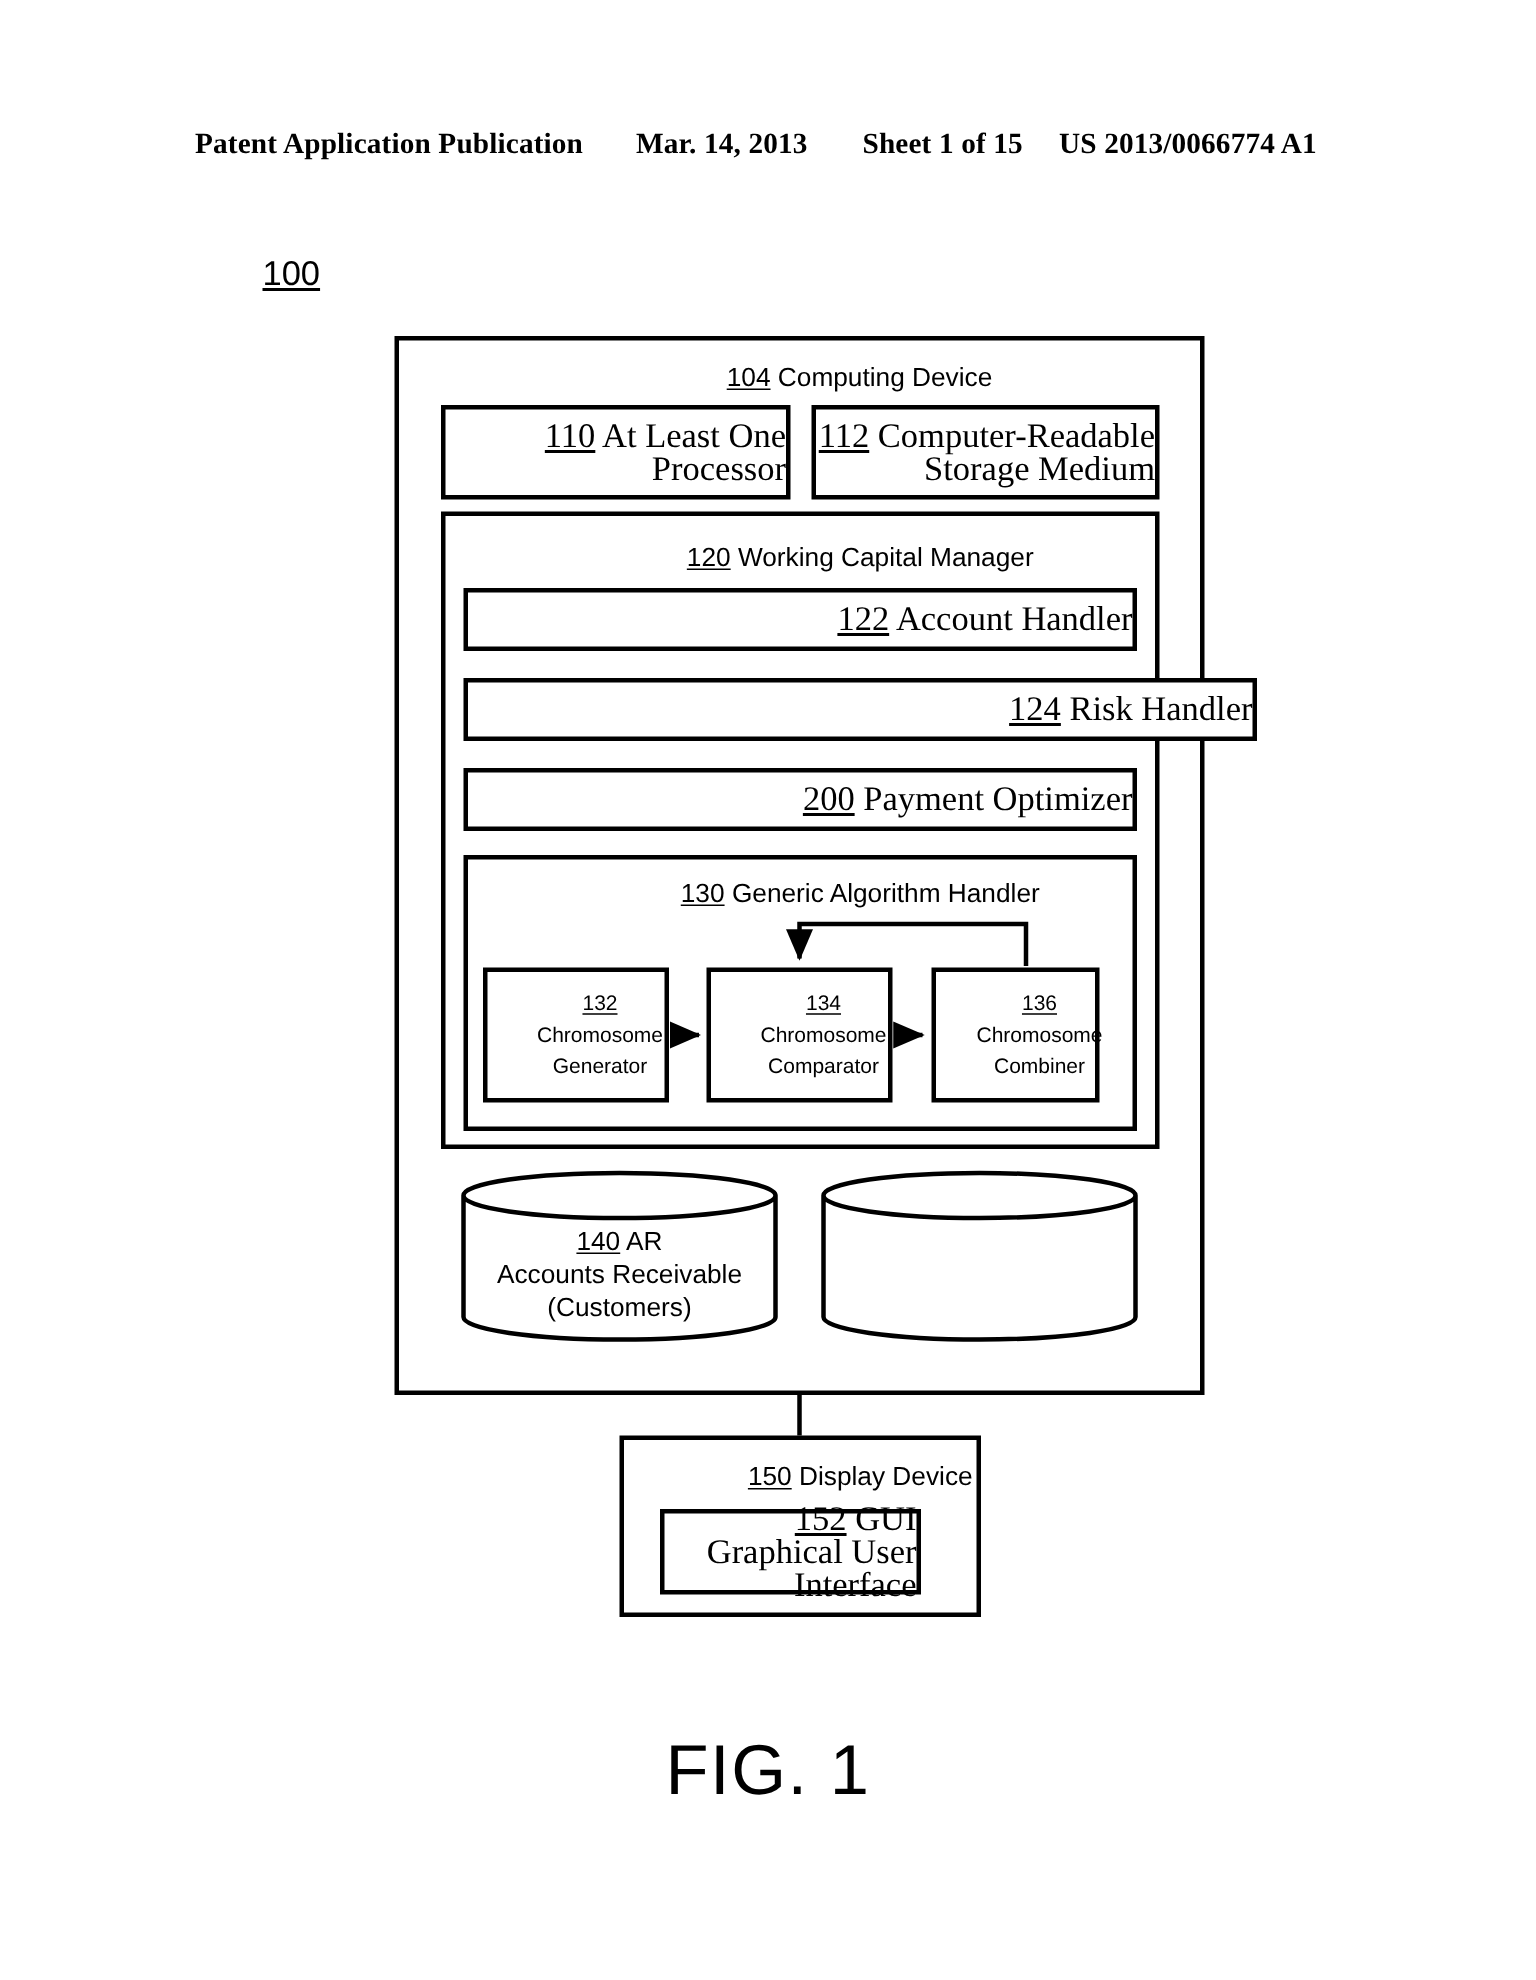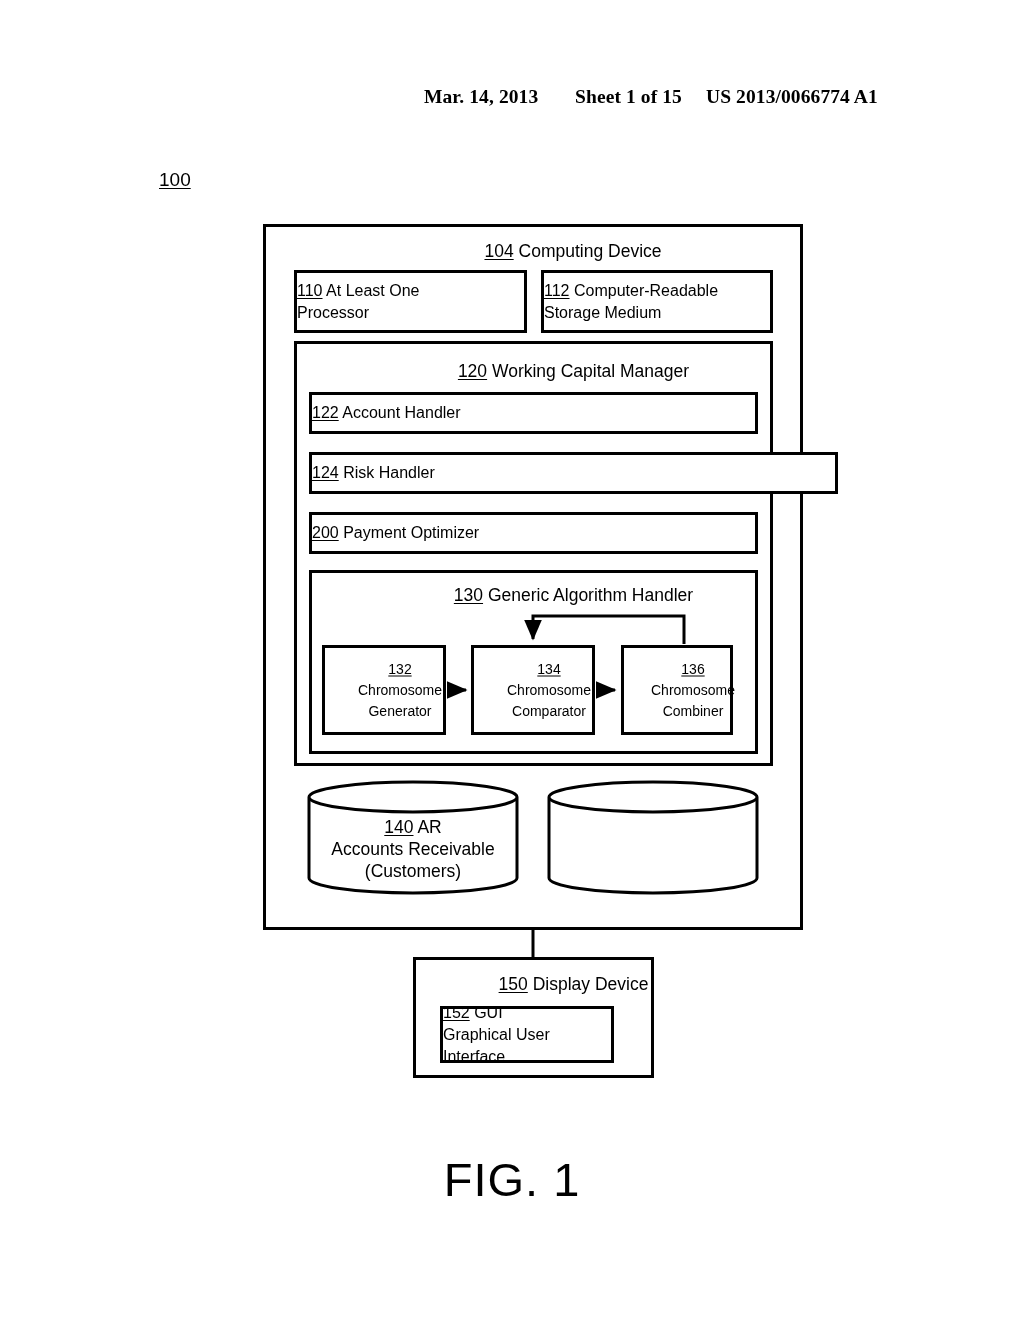--- a/index.html
+++ b/index.html
@@ -31,23 +31,23 @@
     white-space: nowrap;
   }
   .hdr-pub   { position: absolute; left: 130px;  top: 0; }
   .hdr-date  { position: absolute; left: 424px;  top: 0; }
   .hdr-sheet { position: absolute; left: 575px;  top: 0; }
   .hdr-num   { position: absolute; left: 706px;  top: 0; }
 
   
   .fig-ref {
     position: absolute;
-    left: 159px;
+    left: 175px;
     top: 169px;
-    font-size: 19px;
+    font-size: 23px;
     text-decoration: underline;
     text-underline-offset: 2px;
   }
 
   
   .box {
     position: absolute;
     box-sizing: border-box;
     background: #ffffff;
     border: 3px solid #000000;
@@ -61,23 +61,24 @@
     font-size: 17.5px;
     line-height: 22px;
     padding-left: 40px;
   }
   .centered-text {
     position: absolute;
     left: 0;
     top: 50%;
     transform: translateY(-50%);
     width: 100%;
-    text-align: left;
-    font-size: 16px;
+    text-align: right;
+    font-size: 23px;
     line-height: 22px;
+    font-family: Liberation Serif, serif;
   }
   .ref {
     text-decoration: underline;
     text-underline-offset: 2px;
   }
 
   
   #computing-device {
     left: 263px;
     top: 224px;
@@ -227,20 +228,21 @@
     width: 1024px;
     text-align: center;
     font-size: 47px;
     letter-spacing: 1px;
   }
 </style>
 </head>
 <body>
 
 <div class="page-header">
+  <span class="hdr-pub">Patent Application Publication</span>
   <span class="hdr-date">Mar. 14, 2013</span>
   <span class="hdr-sheet">Sheet 1 of 15</span>
   <span class="hdr-num">US 2013/0066774 A1</span>
 </div>
 
 <div class="fig-ref">100</div>
 
 <div class="box" id="computing-device">
   <div class="box-title">
     <span class="ref">104</span>

